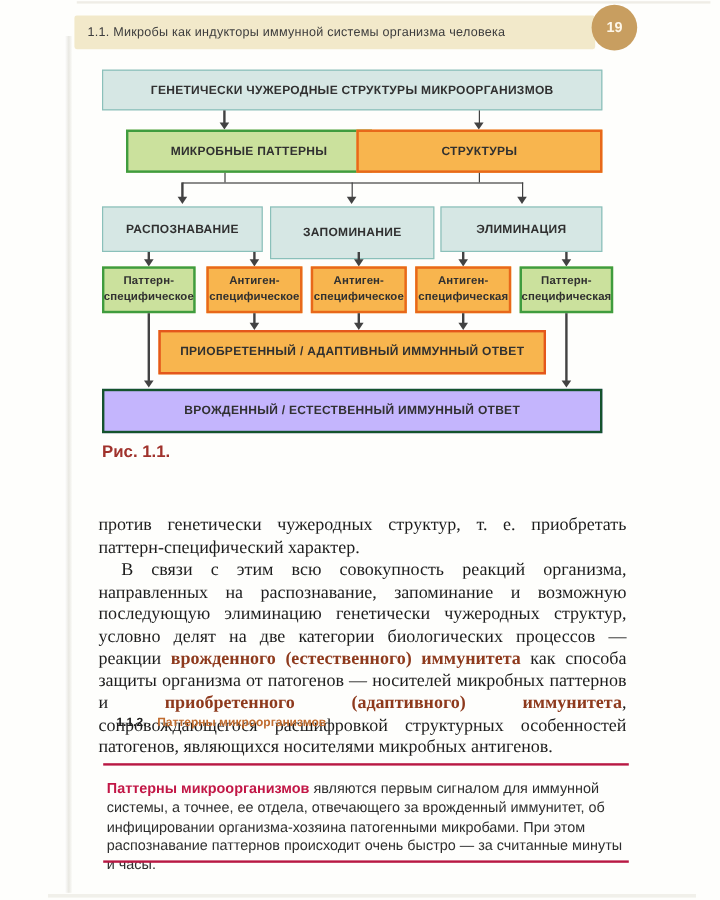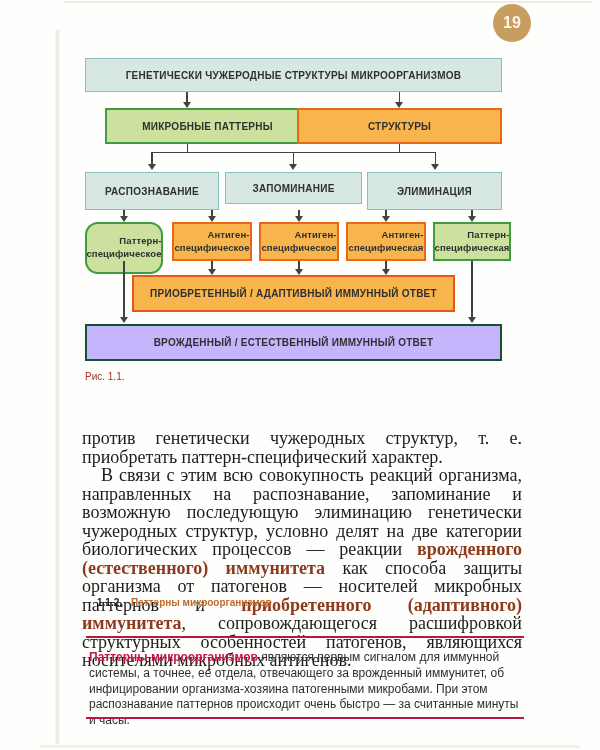--- a/index.html
+++ b/index.html
@@ -12,48 +12,48 @@
     background:linear-gradient(to right,#ffffff,#e9e8e2 55%,#fbfbf8);}
   .edge-top{position:absolute;left:64px;right:8px;top:1px;height:2px;background:#efede6;}
   .edge-bottom{position:absolute;left:40px;right:20px;bottom:2px;height:3px;background:#f1f0ea;}
 
   
   .header-bar{position:absolute;left:62px;top:13px;width:434px;height:28px;
     background:#f2e9ca;border-radius:2px;display:flex;align-items:center;
     padding-left:11px;box-sizing:border-box;font-size:10.5px;color:#3d3d3d;letter-spacing:.2px;}
   .page-badge{position:absolute;left:493px;top:4px;width:38px;height:38px;border-radius:50%;
     background:#c89e60;color:#fdf6e8;display:flex;align-items:center;justify-content:center;
-    font-size:16px;font-weight:bold;}
+    font-size:12px;font-weight:bold;}
 
   
   .node{position:absolute;display:flex;align-items:center;justify-content:center;
-    text-align:right;font-weight:600;color:#303030;font-size:10px;line-height:1.3;
+    text-align:center;font-weight:600;color:#303030;font-size:10px;line-height:1.3;
     letter-spacing:.25px;box-sizing:border-box;padding:8px;}
   .blue{background:#d6e7e4;border:1.5px solid #8ac0ba;}
   .green{background:#cbe19d;border:2px solid #3f9c3e;}
   .green-big{background:#c4b5fd;border:2px solid #14532d;}
   .orange{background:#f8b54e;border:2px solid #e8681a;}
   .small{font-size:9.5px;font-weight:600;letter-spacing:.1px;line-height:1.35;}
 
   
   .arrow{position:absolute;width:9px;}
   .arrow::before{content:"";position:absolute;left:3.8px;top:0;bottom:5px;width:1.5px;background:#424242;}
   .arrow::after{content:"";position:absolute;bottom:0;left:0;width:0;height:0;
     border-left:4.5px solid transparent;border-right:4.5px solid transparent;border-top:6px solid #424242;}
   .vline{position:absolute;width:1.5px;background:#424242;}
   .hline{position:absolute;height:1.5px;background:#424242;}
 
   
   .caption{position:absolute;left:85px;top:368px;width:424px;display:flex;
-    font-size:10px;font-weight:normal;line-height:17px;color:#3c3c44;}
+    font-size:14px;font-weight:bold;line-height:17px;color:#3c3c44;}
   .caption .lbl{color:#a0322c;white-space:nowrap;margin-right:7px;}
 
   
   .bodytext{position:absolute;left:82px;top:429px;width:440px;
-    font-family:"Liberation Serif",serif;font-size:18px;line-height:18.5px;
+    font-family:"Liberation Serif",serif;font-size:15px;line-height:18.5px;
     color:#1c1c1c;text-align:justify;}
   .bodytext p{margin:0;}
   .p-indent{text-indent:19px;}
   .em-maroon{color:#8e3a1d;font-weight:bold;}
 
   
   .section{position:absolute;left:97px;top:594px;display:flex;font-size:10px;
     font-weight:bold;line-height:17.5px;}
   .section .num{color:#1d1d1d;margin-right:9px;}
   .section .ttl{color:#c06b2e;}
@@ -69,20 +69,23 @@
   .em-crimson{color:#c21746;font-weight:bold;}
 </style>
 </head>
 <body>
 
 <div class="page">
   <div class="edge-top"></div>
   <div class="edge-left"></div>
   <div class="edge-bottom"></div>
 
+  <div class="header-bar">
+    <span>1.1. Микробы как индукторы иммунной системы организма человека</span>
+  </div>
   <div class="page-badge">
     <span>19</span>
   </div>
 
   <div>
 
     <div class="node blue" style="left:85px;top:58px;width:417px;height:34px;">
       <span>ГЕНЕТИЧЕСКИ ЧУЖЕРОДНЫЕ СТРУКТУРЫ МИКРООРГАНИЗМОВ</span>
     </div>
 
@@ -99,34 +102,34 @@
     <div class="vline" style="left:186.5px;top:144px;height:8px;"></div>
     <div class="vline" style="left:398.7px;top:144px;height:8px;"></div>
     <div class="hline" style="left:152px;top:151.5px;width:284px;"></div>
     <div class="arrow" style="left:147.5px;top:152px;height:18px;"></div>
     <div class="arrow" style="left:289px;top:152px;height:18px;"></div>
     <div class="arrow" style="left:431px;top:152px;height:18px;"></div>
 
     <div class="node blue" style="left:85px;top:172px;width:134px;height:38px;">
       <span>РАСПОЗНАВАНИЕ</span>
     </div>
-    <div class="node blue" style="left:225px;top:172px;width:137px;height:32px;">
+    <div class="node blue" style="left:225px;top:172px;width:137px;height:44px;">
       <span>ЗАПОМИНАНИЕ</span>
     </div>
     <div class="node blue" style="left:367px;top:172px;width:135px;height:38px;">
       <span>ЭЛИМИНАЦИЯ</span>
     </div>
 
     <div class="arrow" style="left:119.5px;top:210px;height:12px;"></div>
     <div class="arrow" style="left:207.5px;top:210px;height:12px;"></div>
     <div class="arrow" style="left:294.5px;top:210px;height:12px;"></div>
     <div class="arrow" style="left:381.5px;top:210px;height:12px;"></div>
     <div class="arrow" style="left:467.5px;top:210px;height:12px;"></div>
 
-    <div class="node green small" style="left:85px;top:222px;width:78px;height:52px;border-radius:13px;">
+    <div class="node green small" style="left:85px;top:222px;width:78px;height:39px;">
       <span>Паттерн-специфическое</span>
     </div>
     <div class="node orange small" style="left:172px;top:222px;width:80px;height:39px;">
       <span>Антиген-специфическое</span>
     </div>
     <div class="node orange small" style="left:259px;top:222px;width:80px;height:39px;">
       <span>Антиген-специфическое</span>
     </div>
     <div class="node orange small" style="left:346px;top:222px;width:80px;height:39px;">
       <span>Антиген-специфическая</span>

